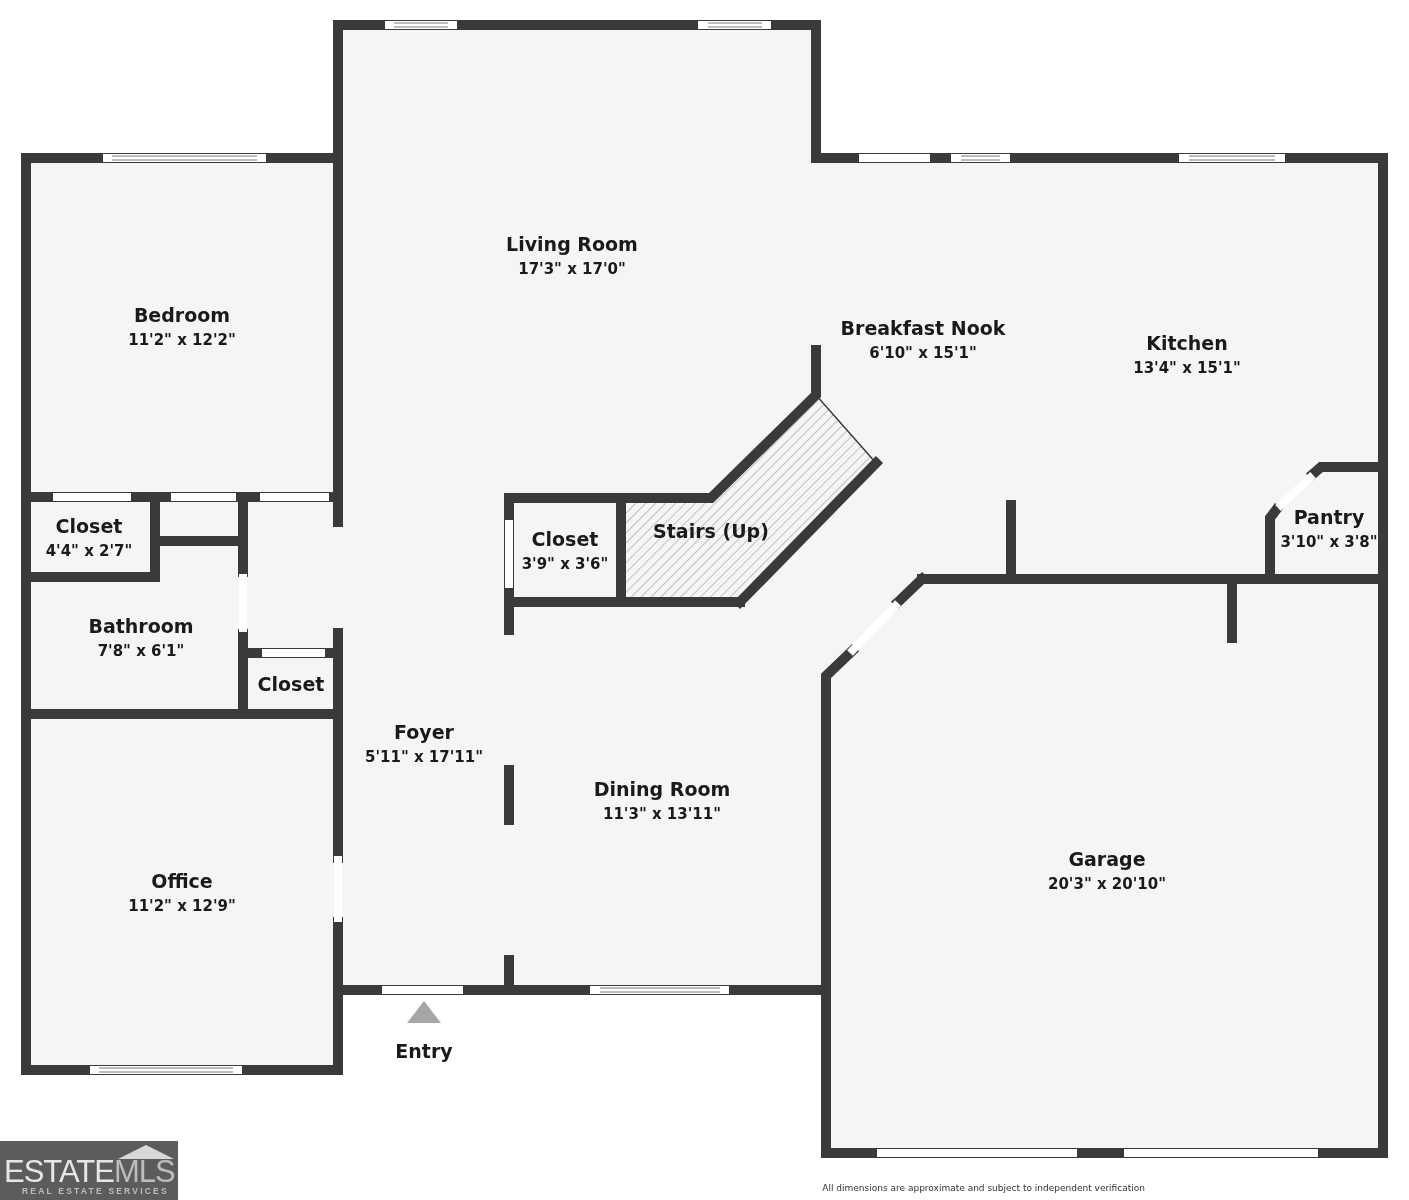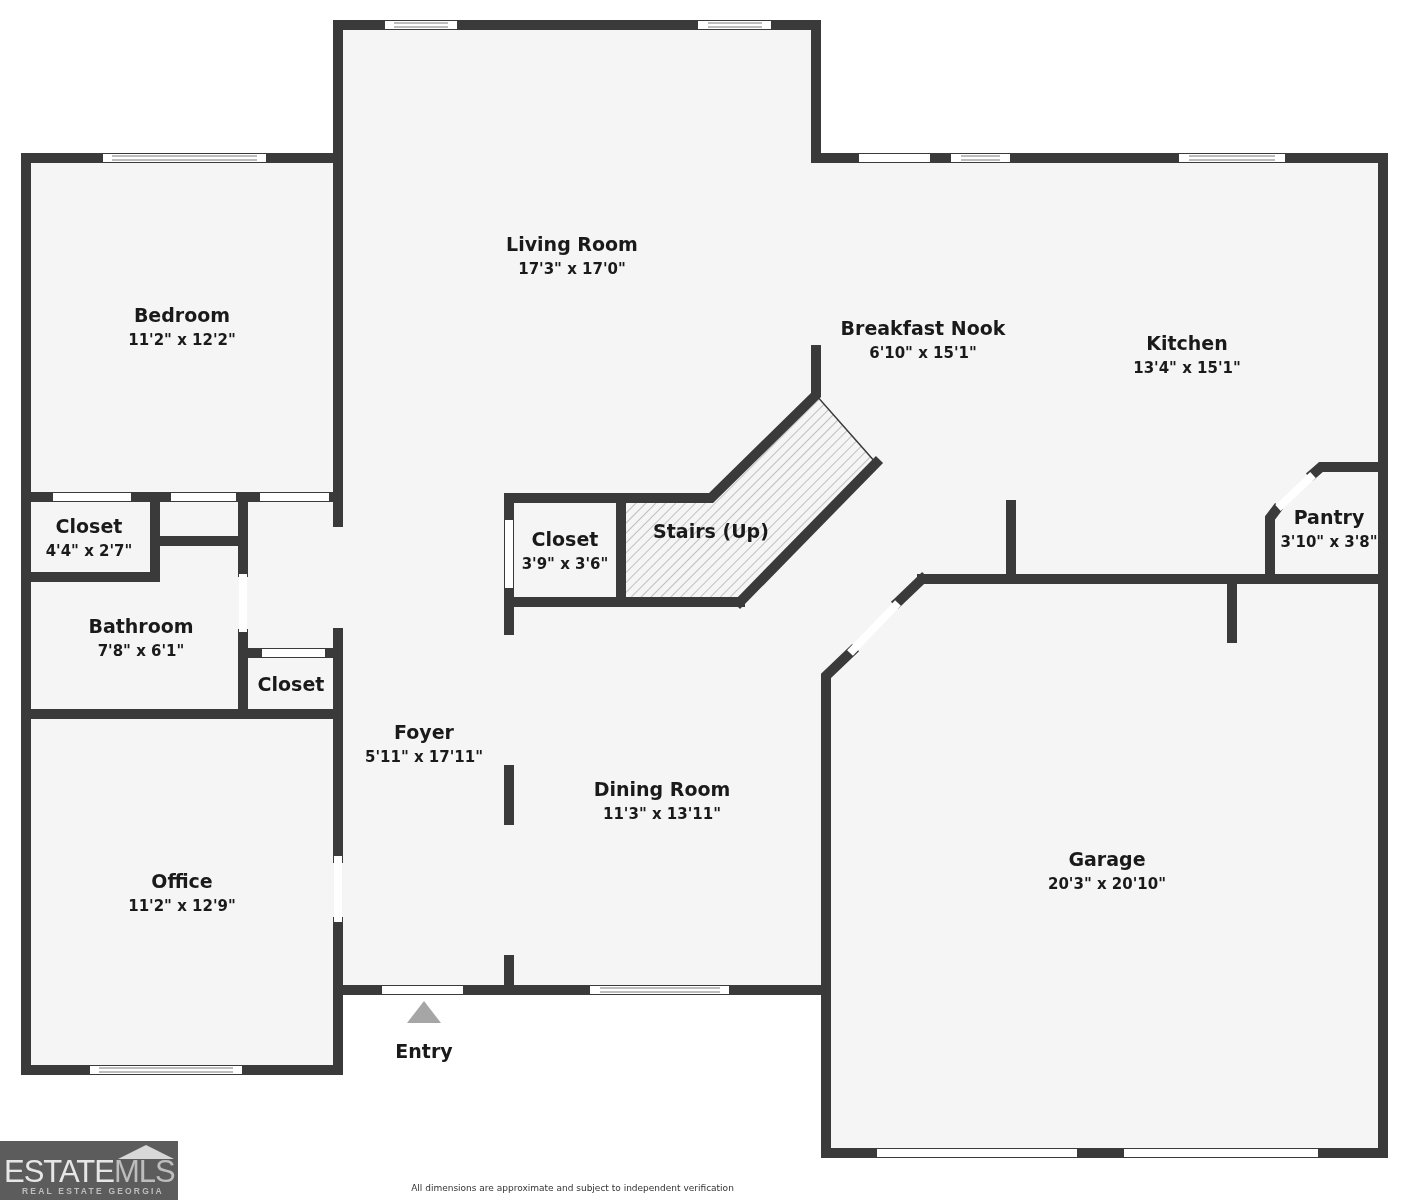--- a/index.html
+++ b/index.html
@@ -7,21 +7,21 @@
     #plan { position: absolute; left: 0; top: 0; width: 1409px; height: 1200px; }
     .floor { fill: #f5f5f5; stroke: none; }
     .wall { stroke: #3a3a3a; stroke-width: 10; stroke-linecap: square; stroke-linejoin: miter; fill: none; }
     .opening { stroke: #ffffff; stroke-width: 8; stroke-linecap: butt; }
     .win-line { stroke: #7a7a7a; stroke-width: 1; }
     .stairs { fill: url(#hatch); stroke: #3a3a3a; stroke-width: 1.5; }
     .room-name { font-family: "DejaVu Sans", sans-serif; font-weight: bold; font-size: 19px; fill: #1a1a1a; text-anchor: middle; }
     .room-dim { font-family: "DejaVu Sans", sans-serif; font-weight: bold; font-size: 15px; fill: #1a1a1a; text-anchor: middle; }
     .entry-arrow { fill: #a6a6a6; }
     .entry-label { font-family: "DejaVu Sans", sans-serif; font-weight: bold; font-size: 19px; fill: #1a1a1a; text-anchor: middle; }
-    .disclaimer { position: absolute; left: 0; width: 1145px; top: 1183px; text-align: center; font-family: "DejaVu Sans", sans-serif; font-size: 9px; color: #333333; }
+    .disclaimer { position: absolute; left: 0; width: 1145px; top: 1183px; text-align: right; font-family: "DejaVu Sans", sans-serif; font-size: 9px; color: #333333; }
     .logo { position: absolute; left: 0; top: 1141px; width: 178px; height: 59px; background: #5c5c5c; overflow: hidden; }
     .logo-roof { position: absolute; left: 118px; top: 4px; width: 0; height: 0; border-left: 28px solid transparent; border-right: 28px solid transparent; border-bottom: 14px solid #d8d8d8; }
     .logo-main { position: absolute; left: 4px; top: 13px; font-family: "Liberation Sans", sans-serif; font-size: 31px; color: #e6e6e6; letter-spacing: -1px; white-space: nowrap; }
     .logo-main .mls { color: #bdbdbd; }
     .logo-sub { position: absolute; left: 22px; top: 45px; font-family: "Liberation Sans", sans-serif; font-weight: bold; font-size: 8.5px; color: #bdbdbd; letter-spacing: 2.2px; white-space: nowrap; }
   </style>
 </head>
 <body>
 
 <svg id="plan" viewBox="0 0 1409 1200" xmlns="http://www.w3.org/2000/svg">
@@ -189,16 +189,16 @@
       </g>
     </g>
 
   <polygon class="entry-arrow" points="424,1001 407,1023 441,1023"></polygon>
   <text class="entry-label" x="424" y="1058">Entry</text>
 </svg>
 
 <div class="logo">
   <div class="logo-roof"></div>
   <div class="logo-main"><span>ESTATE</span><span class="mls">MLS</span></div>
-  <div class="logo-sub">REAL ESTATE GEORGIA</div>
+  <div class="logo-sub">REAL ESTATE SERVICES</div>
 </div>
 
 <div class="disclaimer">All dimensions are approximate and subject to independent verification</div>
 
 </body></html>

